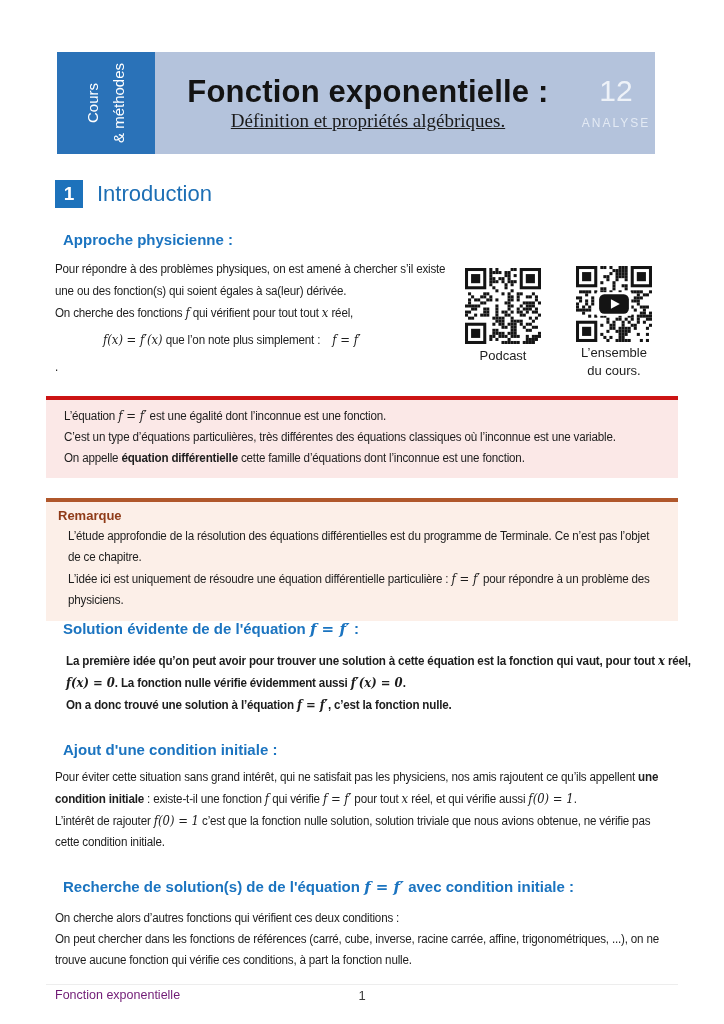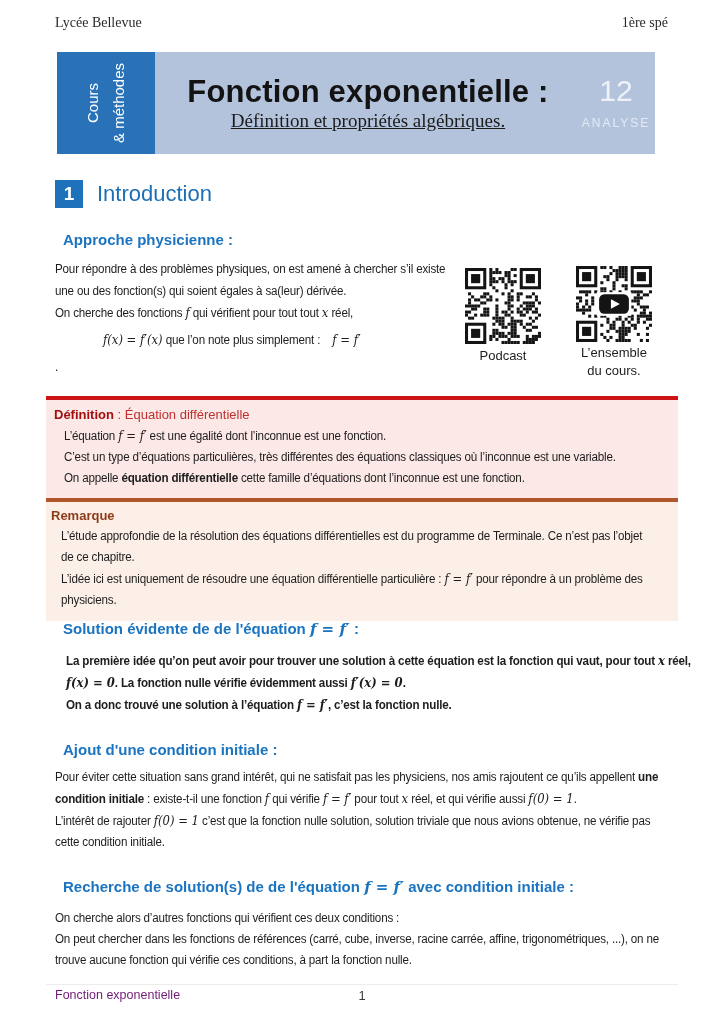--- a/index.html
+++ b/index.html
@@ -54,40 +54,36 @@
   .intro-lines .tline{line-height:21.5px;}
 
   
   .defbox{top:396px;left:46px;width:632px;background:var(--def-bg);border-top:4px solid var(--def-border);
           padding:5px 10px 9px 8px;box-sizing:border-box;}
   .defbox .boxtitle{font-size:13px;line-height:20px;}
   .defbox .boxtitle .t1{font-weight:bold;color:var(--def-title);}
   .defbox .boxtitle .t2{color:var(--def-rest);}
   .boxbody{padding-left:10px;}
   .rembox{top:498px;left:46px;width:632px;background:var(--rem-bg);border-top:4px solid var(--rem-border);
-          padding:4px 10px 10px 5px;box-sizing:border-box;}
+          padding:4px 10px 10px 12px;box-sizing:border-box;}
   .rembox .boxtitle{font-size:13px;line-height:20px;font-weight:bold;color:var(--rem-title);}
 
   
   .qrlabel{font-size:13px;text-align:center;color:#1d1d1d;}
 
   
   .footrule{top:984px;left:46px;width:632px;height:1px;background:#ededed;}
   .footer-left{top:988px;left:55px;font-size:12.5px;color:#701a75;}
   .footer-page{top:988px;left:0;width:724px;text-align:center;font-size:13px;color:#3c3c3c;}
 </style>
 </head>
 <body>
 
 <div class="page">
 
-  <div class="abs pagehead">
-    <span>Lycée Bellevue</span>
-    <span>1ère spé</span>
-  </div>
 
   <div class="abs banner">
     <div class="banner-side">
       <div class="rot">
         <div>Cours</div>
         <div>&amp; méthodes</div>
       </div>
     </div>
     <div class="banner-main">
       <div class="banner-title">Fonction exponentielle :</div>
@@ -519,23 +515,20 @@
       <rect x="3.04" y="57.76" width="15.2" height="15.2" fill="#ffffff"></rect>
       <rect x="6.08" y="60.8" width="9.120000000000001" height="9.120000000000001" fill="#141414"></rect>
       <rect x="20.672" y="26.144" width="34.656" height="23.712" fill="#ffffff"></rect>
       <rect x="23.104" y="28.272000000000002" width="29.792" height="19.456000000000003" fill="#141414" rx="5.168"></rect>
       <polygon points="34.96,33.136 34.96,42.864 43.776,38" fill="#ffffff"></polygon>
     </svg>
   <div class="abs qrlabel" style="top:345px;left:571px;width:86px;">L’ensemble</div>
   <div class="abs qrlabel" style="top:363px;left:571px;width:86px;">du cours.</div>
 
   <div class="abs defbox">
-    <div class="boxtitle">
-      <span class="t1">Définition</span><span class="t2"> : Équation différentielle</span>
-    </div>
     <div class="boxbody">
       <div class="tline"><span>L’équation </span><span class="math">f = f′</span><span> est une égalité dont l’inconnue est une fonction.</span></div>
       <div class="tline"><span>C’est un type d’équations particulières, très différentes des équations classiques où l’inconnue est une variable.</span></div>
       <div class="tline"><span>On appelle </span><span class="bold">équation différentielle</span><span> cette famille d’équations dont l’inconnue est une fonction.</span></div>
     </div>
   </div>
 
   <div class="abs rembox">
     <div class="boxtitle">Remarque</div>
     <div class="boxbody">

